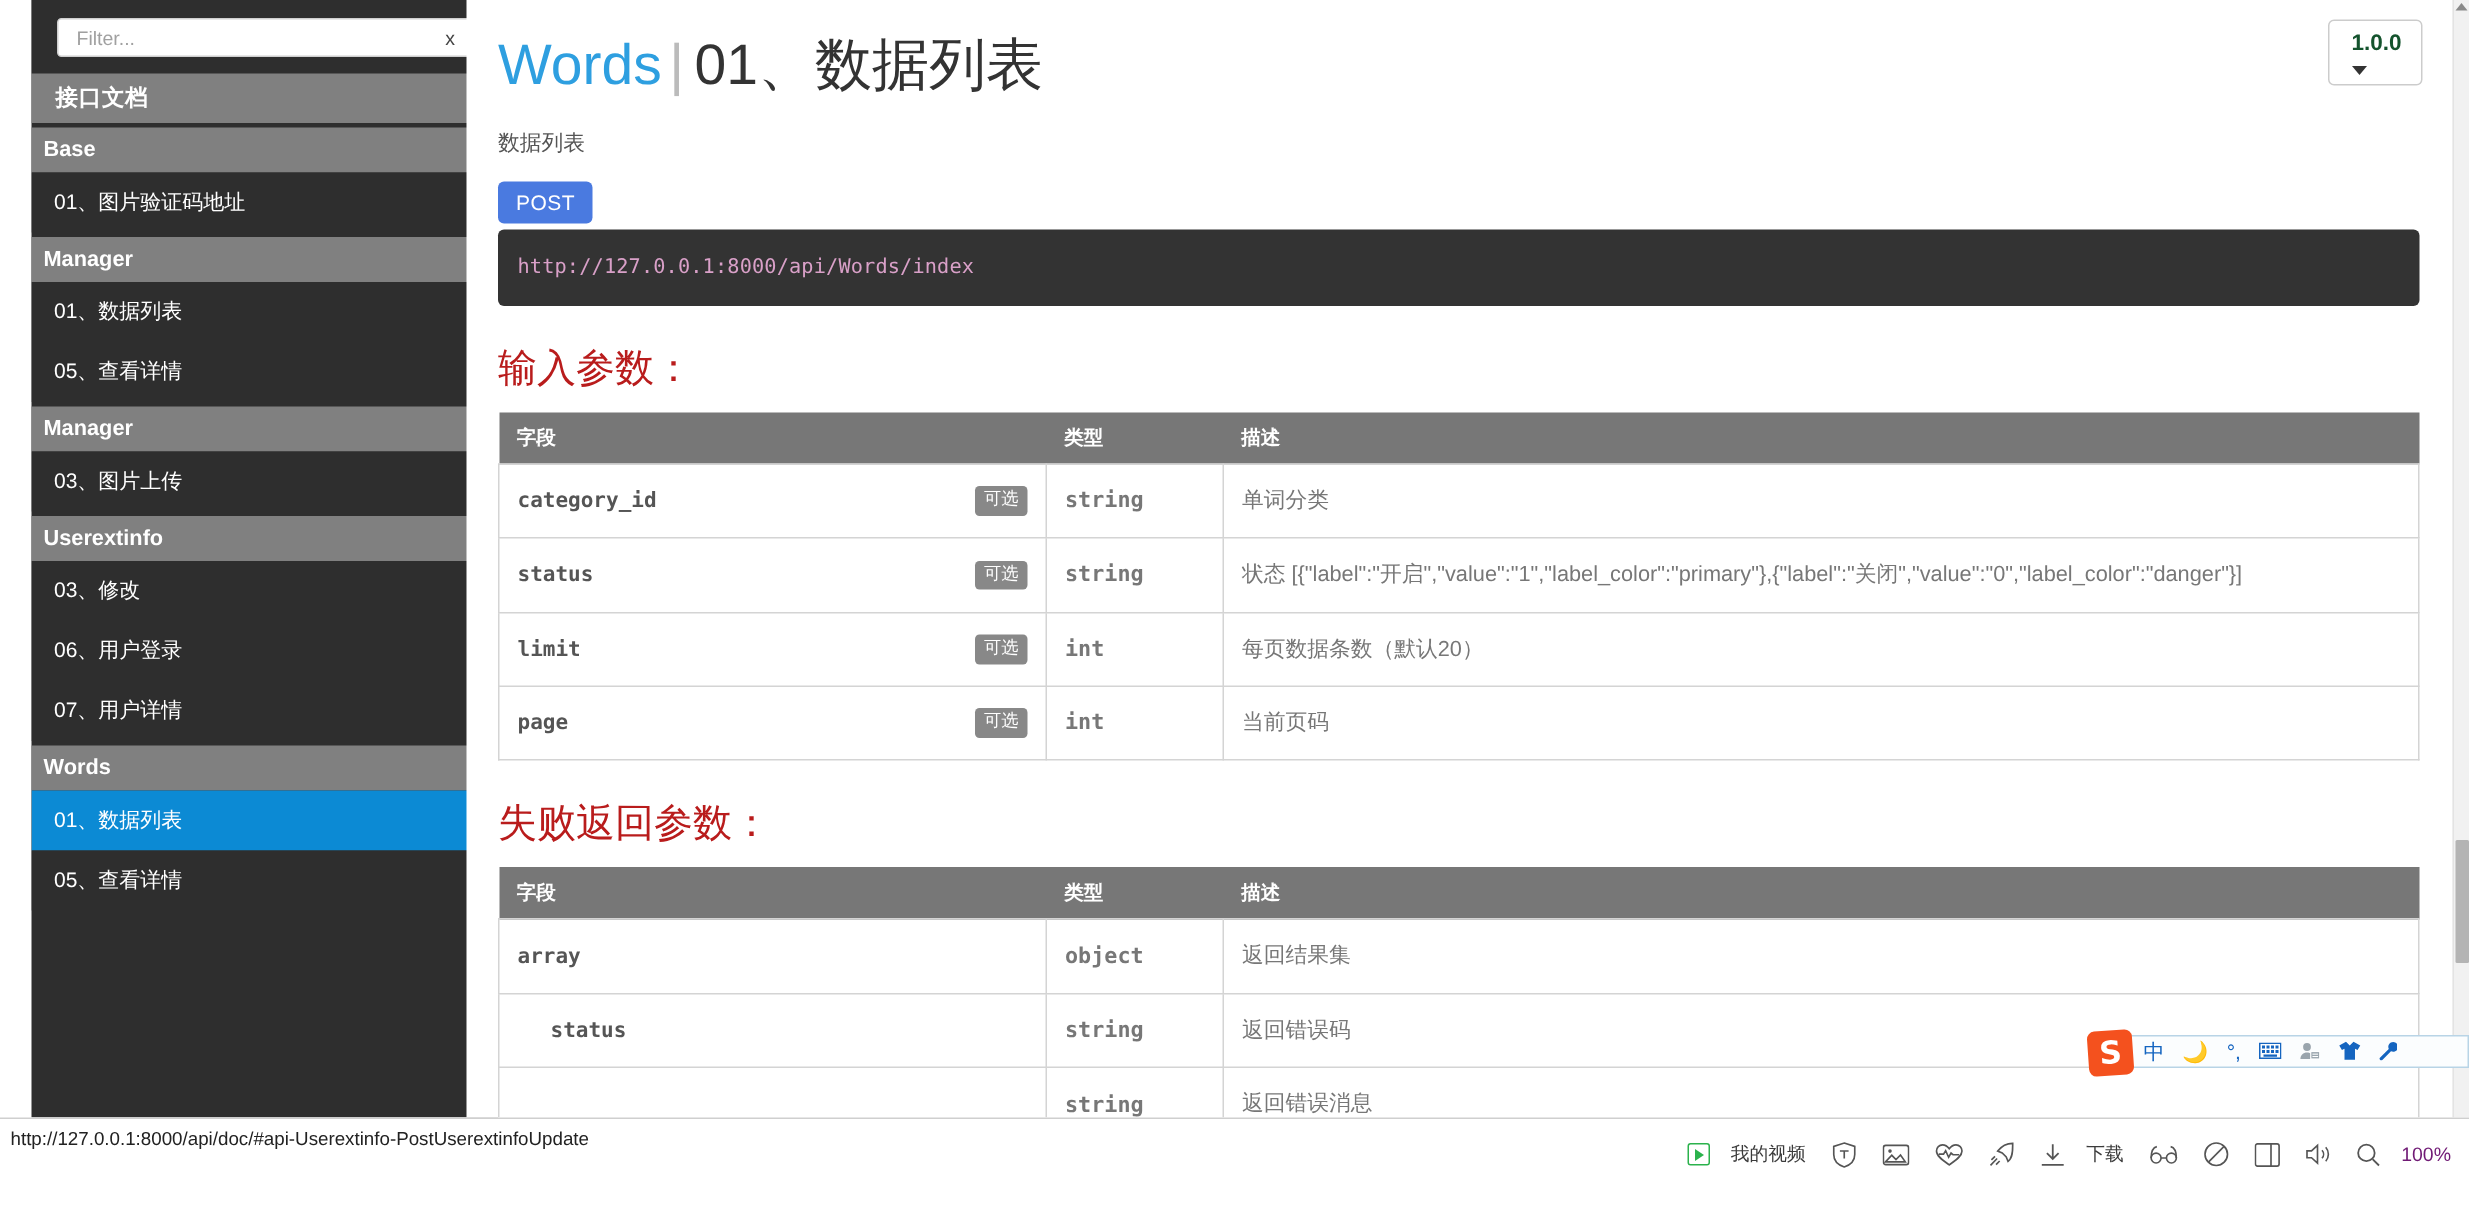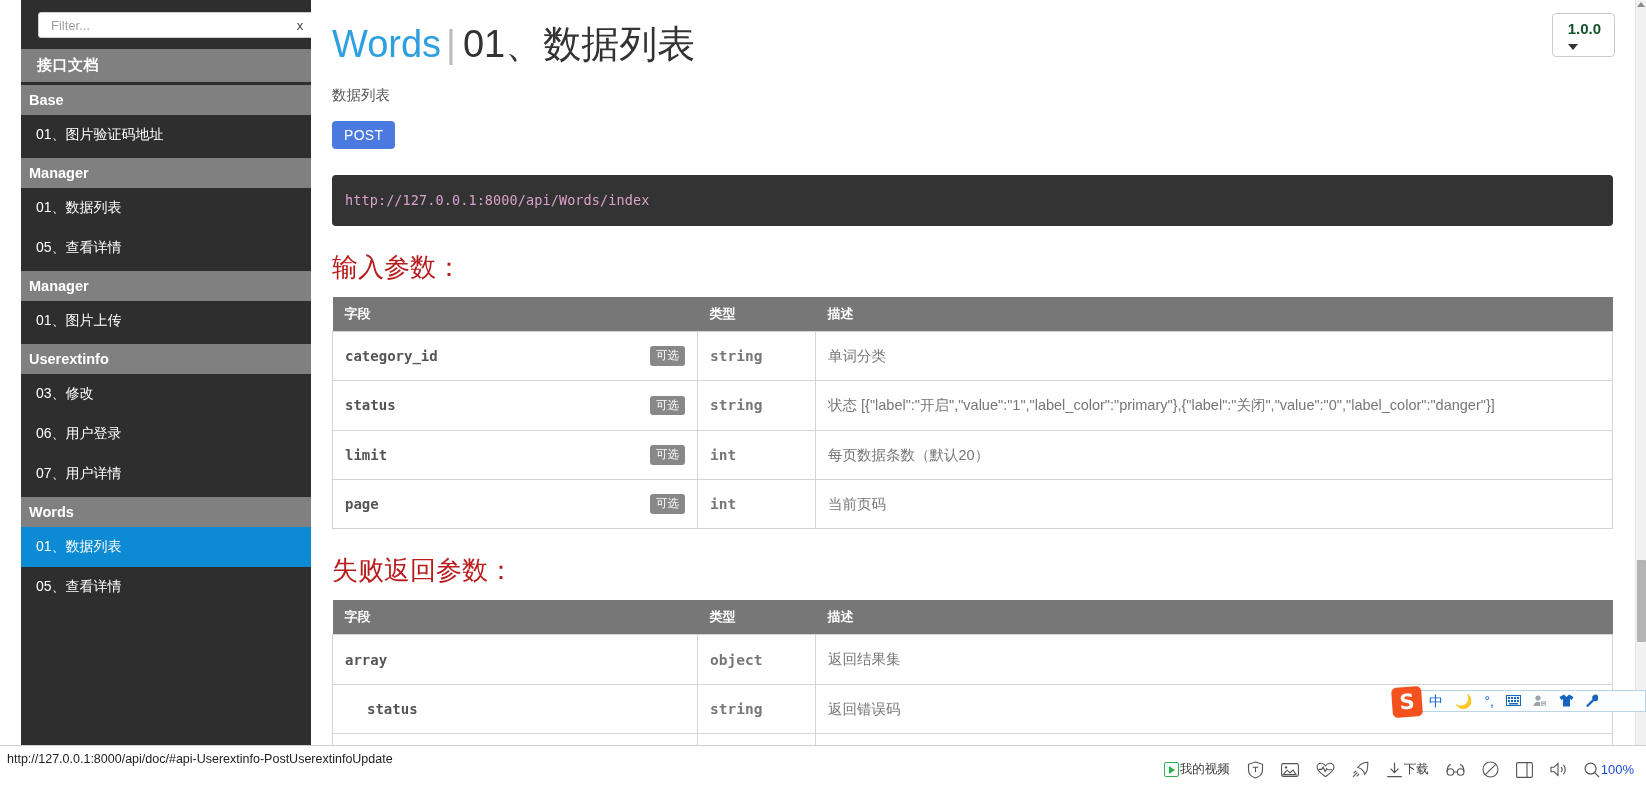--- a/index.html
+++ b/index.html
@@ -128,21 +128,21 @@
     display: inline-block;
     background: #4a7ae0;
     color: #fff;
     font-size: 14px;
     font-weight: normal;
     padding: 6px 12px;
     border-radius: 4px;
     letter-spacing: 0.3px;
   }
   .url-bar {
-    margin-top: 26px;
+    margin-top: 4px;
     background: #333333;
     border-radius: 4px;
     height: 51px;
     display: flex; align-items: center;
     padding-left: 13px;
   }
   .url-text {
     font-family: "DejaVu Sans Mono", "Liberation Mono", monospace;
     font-size: 13.5px;
     color: #d9a0c8;
@@ -268,39 +268,39 @@
     position: absolute; left: 7px; top: 6px;
     font-size: 12.5px;
     color: #222;
   }
   .tray {
     position: absolute; right: 8px; top: 0; height: 47px;
     display: flex; align-items: center; gap: 17px;
     padding-right: 4px;
   }
   .tray-item {
-    display: flex; align-items: center; gap: 1px;
+    display: flex; align-items: center; gap: 14px;
     font-size: 12.5px; color: #3b3b3b;
     cursor: pointer;
   }
   .play-box {
     width: 15px; height: 15px;
     border: 1.5px solid #2bb24c;
     border-radius: 2px;
     display: flex; align-items: center; justify-content: center;
   }
   .play-tri {
     width: 0; height: 0;
     border-left: 6px solid #2bb24c;
     border-top: 4px solid transparent;
     border-bottom: 4px solid transparent;
     margin-left: 1px;
   }
   .tray-ic { color: #4a4a4a; line-height: 1; display: flex; align-items: center; }
-  .zoom-txt { font-size: 13px; color: #1d4ed8; }
+  .zoom-txt { font-size: 13px; color: #701a75; }
 </style>
 </head>
 <body>
 
 <div class="app">
 
   <div class="sidebar">
     <div class="filter-wrap">
       <div class="filter-box">
         <input class="filter-input" type="text" placeholder="Filter..." style="">
@@ -308,21 +308,21 @@
       </div>
     </div>
     <div class="side-title">接口文档</div>
     <div id="sidebar-nav">
         <div class="side-group">Base</div>
         <div class="side-item">01、图片验证码地址</div>
         <div class="side-group">Manager</div>
         <div class="side-item">01、数据列表</div>
         <div class="side-item">05、查看详情</div>
         <div class="side-group">Manager</div>
-        <div class="side-item">01、图片上传</div>
+        <div class="side-item">03、图片上传</div>
         <div class="side-group">Userextinfo</div>
         <div class="side-item">03、修改</div>
         <div class="side-item">06、用户登录</div>
         <div class="side-item">07、用户详情</div>
         <div class="side-group">Words</div>
         <div class="side-item active">01、数据列表</div>
         <div class="side-item">05、查看详情</div>
       </div>
   </div>
 

